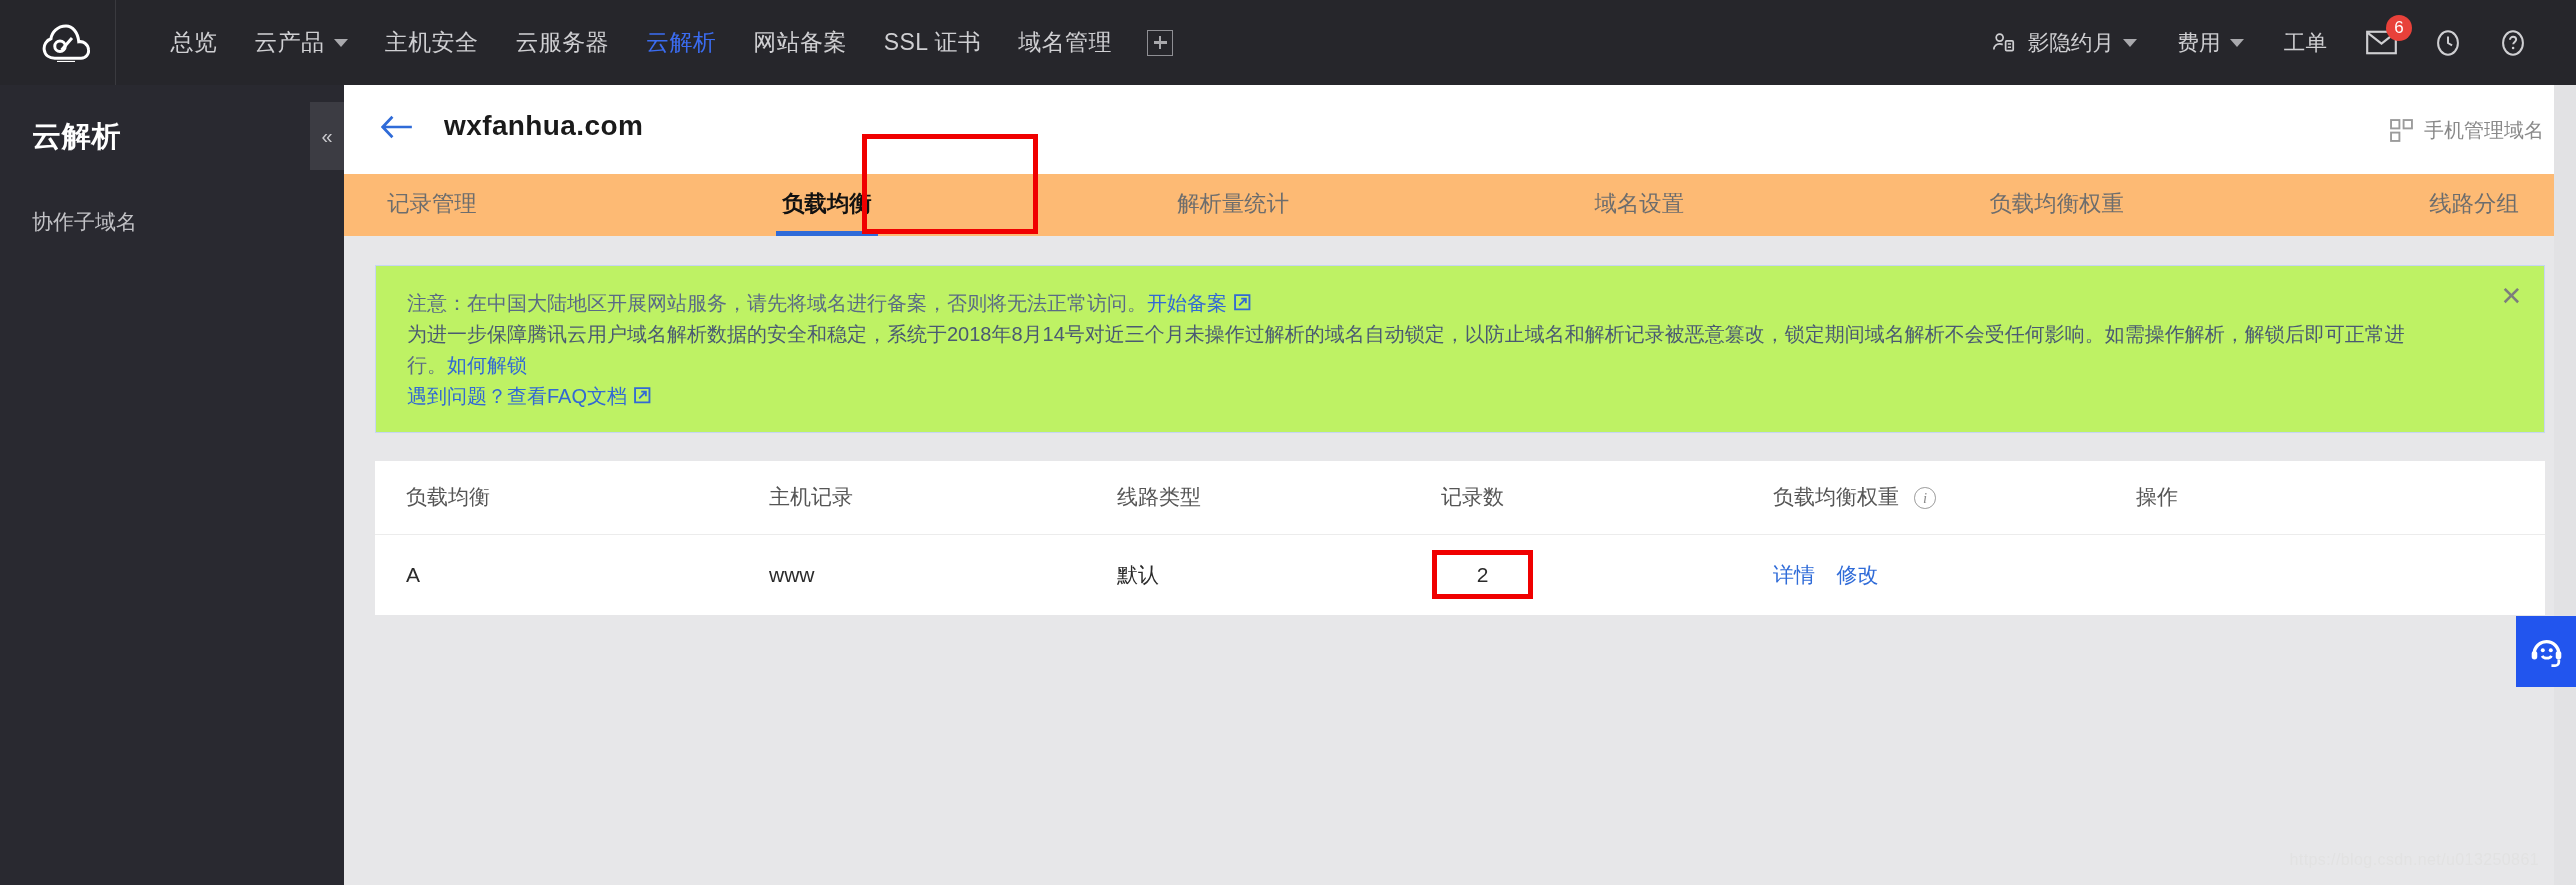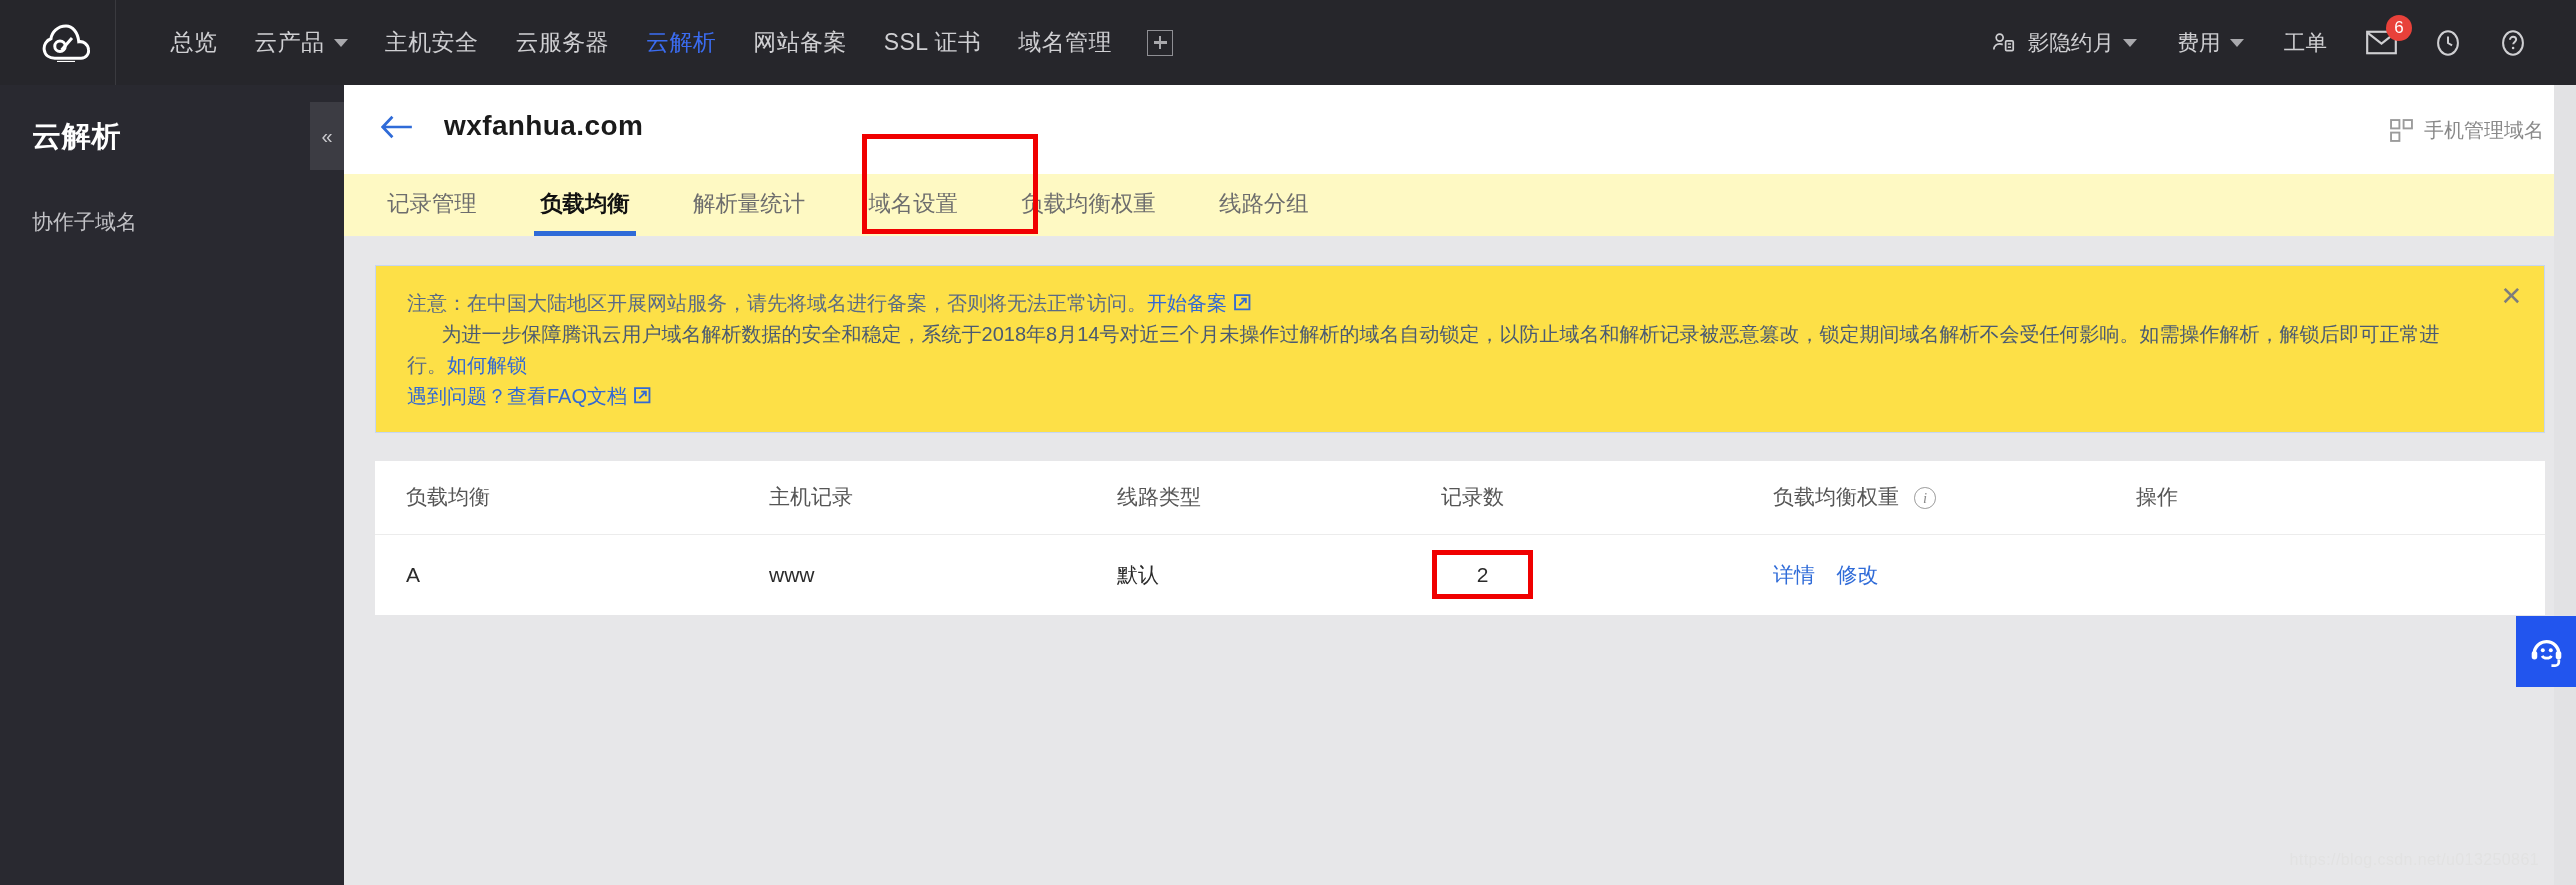--- a/index.html
+++ b/index.html
@@ -94,22 +94,23 @@
   .mobile-manage {
     position: absolute; right: 32px; top: 32px;
     font-size: 20px; color: #8a8a8a;
     display: flex; align-items: center; gap: 10.8px;
   }
   .qr-icon { display: block; }
 
   
   .tabs {
     position: relative; height: 63px; display: flex; align-items: flex-end;
-    padding-left: 37px; background: #fef9c3;
+    padding-left: 37px; background: #fdba74;
     border-bottom: 1.5px solid #e8e8e8;
+    justify-content: space-between;
   }
   .tab {
     font-size: 22.4px; color: #6d6d6d; padding: 0 6.2px 17px 6.2px;
     margin-right: 51px; position: relative; white-space: nowrap;
   }
   .tab.active { color: #111; font-weight: bold; }
   .tab.active::after {
     content: ""; position: absolute; left: 0; right: 0; bottom: 0;
     height: 4.6px; background: #2f6bd8;
   }
@@ -120,27 +121,27 @@
   }
 
   .content-body {
     background: #e7e7e9; padding: 28px 31px 0 31px;
     height: 649px;
   }
 
   
   .notice {
     position: relative;
-    background: #fde047; border: 1.5px solid #c6d6f2;
+    background: #bef264; border: 1.5px solid #c6d6f2;
     padding: 21.6px 70px 20px 31px; margin-bottom: 28px;
   }
   .notice-line {
     font-size: 20px; color: #5a6b85; line-height: 1.55;
   }
-  .notice-line.strong-dark { color: #4a5a72; text-align: center; }
+  .notice-line.strong-dark { color: #4a5a72; }
   .notice-link { color: #3269d4; }
   .ext-icon { display: inline-block; vertical-align: -2.3px; margin-left: 6.2px; }
   .notice-close {
     position: absolute; right: 21.6px; top: 17px;
     font-size: 26px; color: #7d7d7d; line-height: 1;
   }
 
   
   .table-card { background: #ffffff; }
   .trow {

